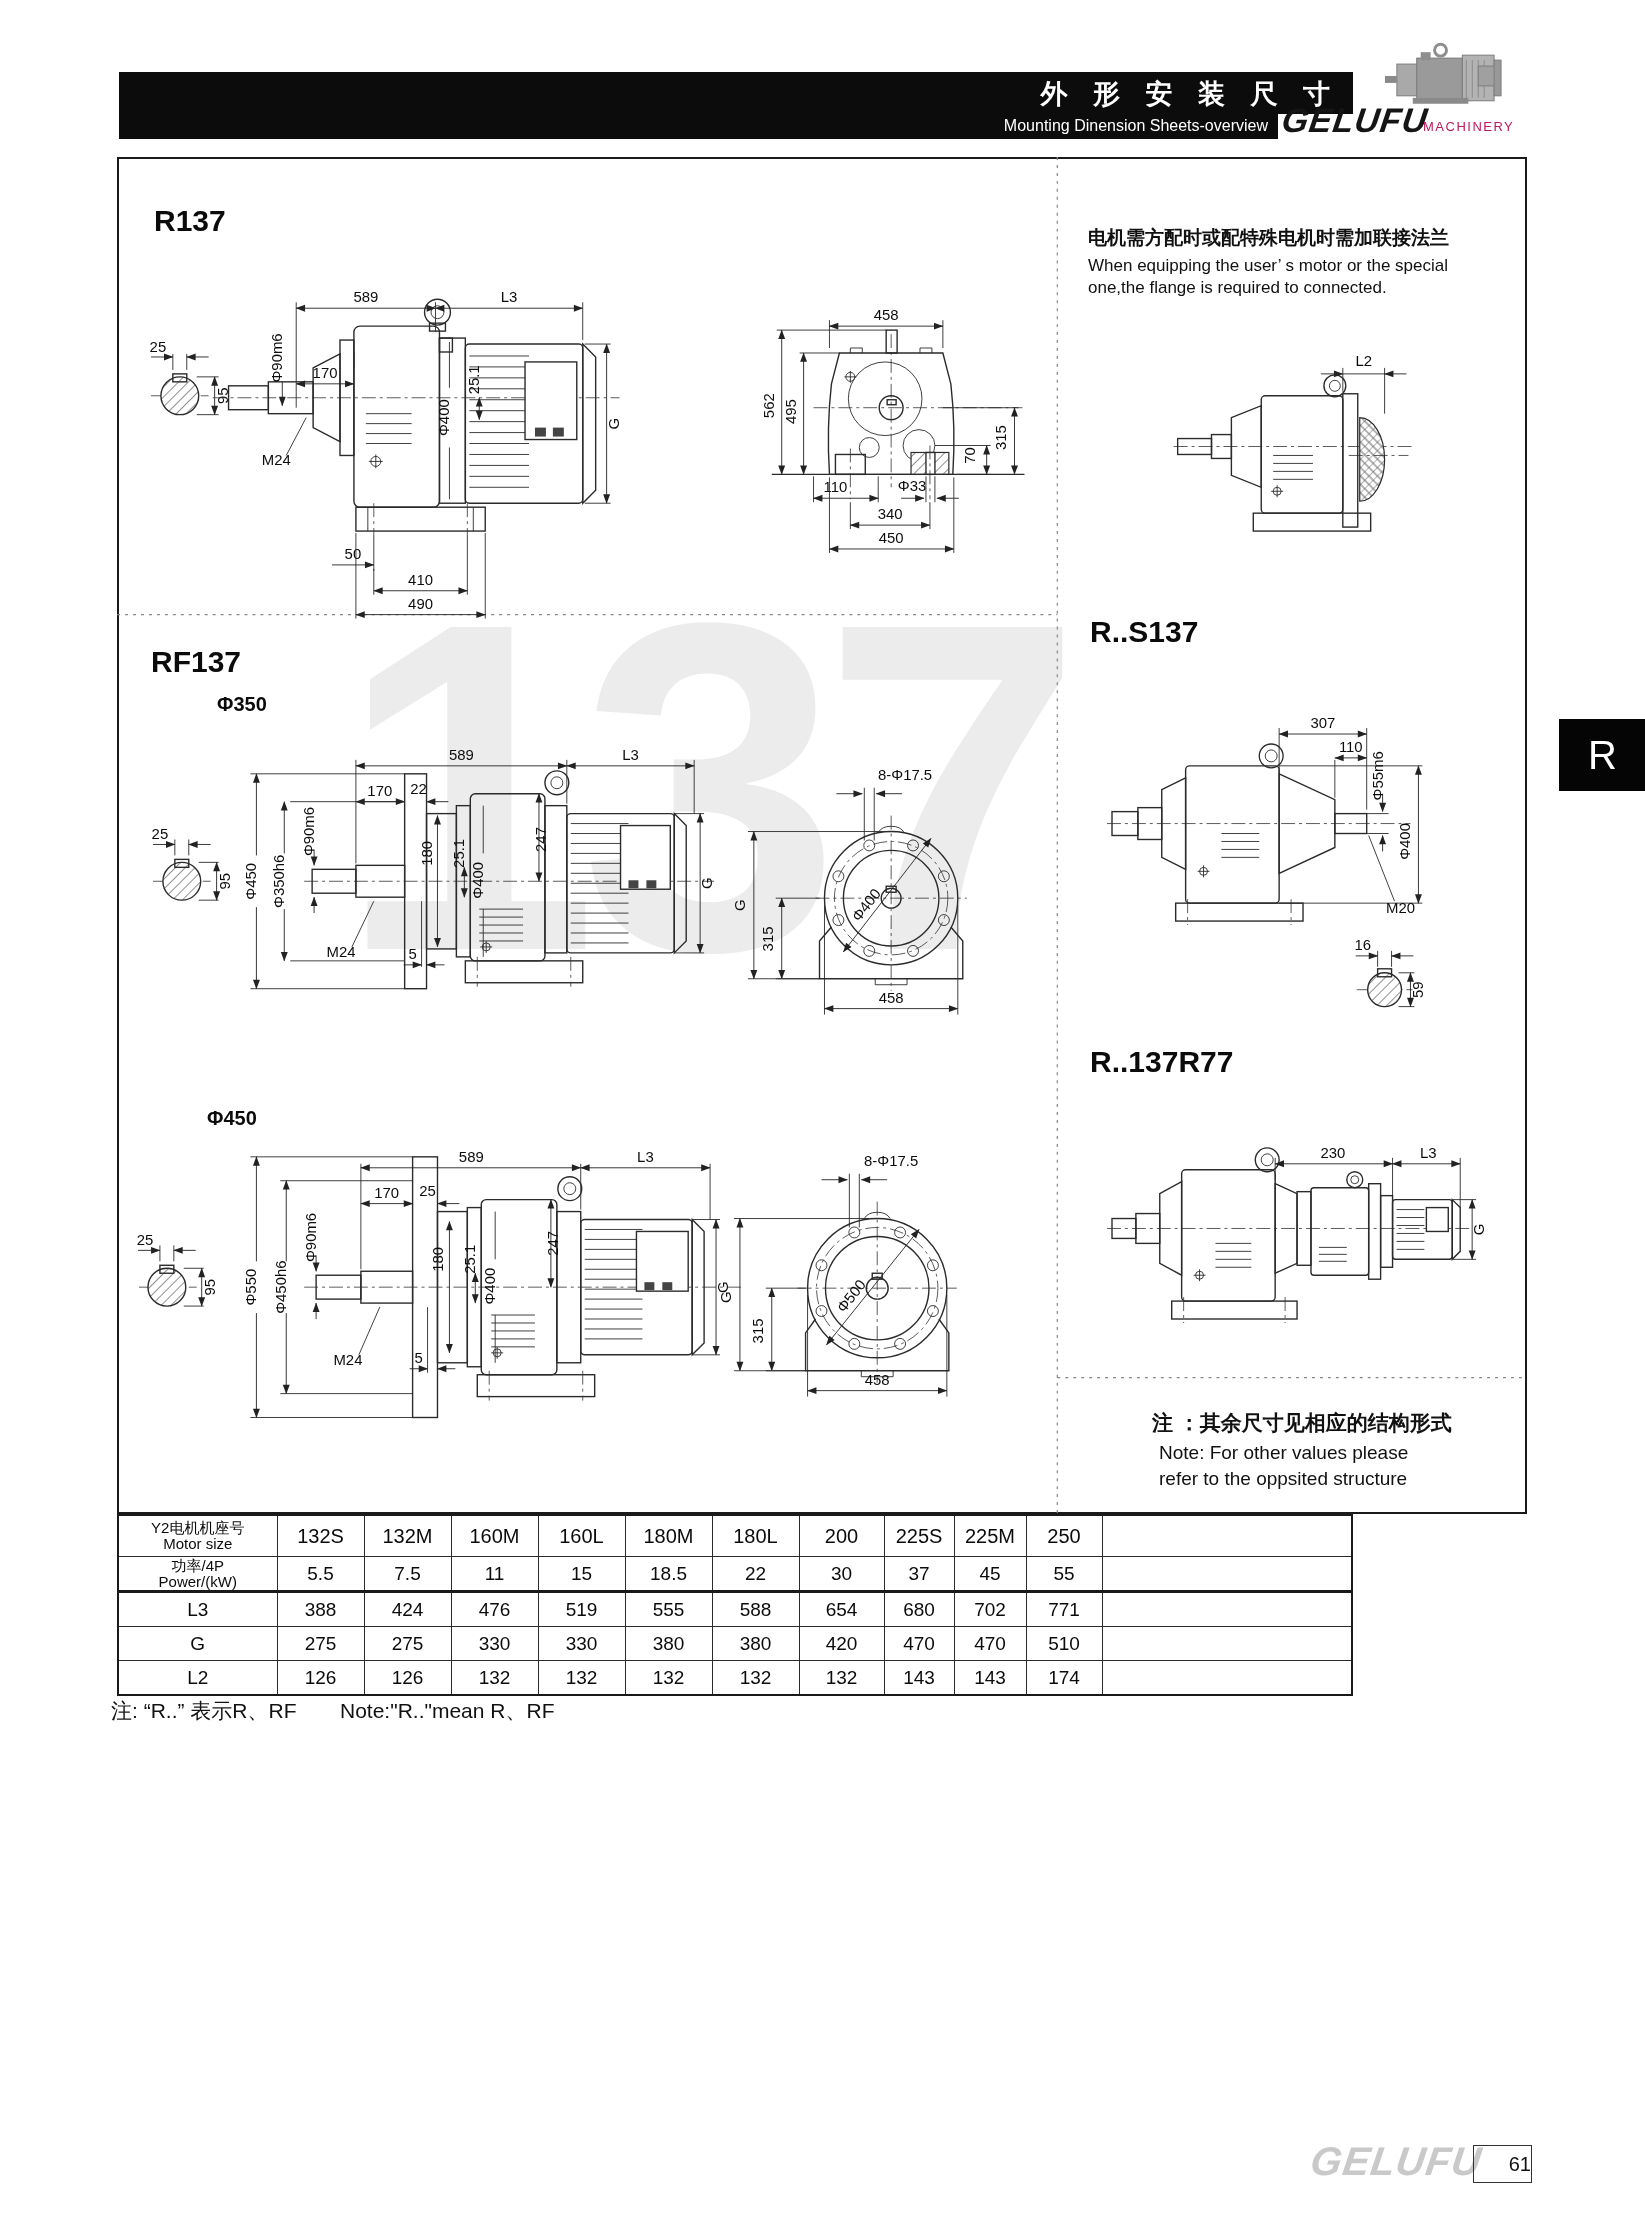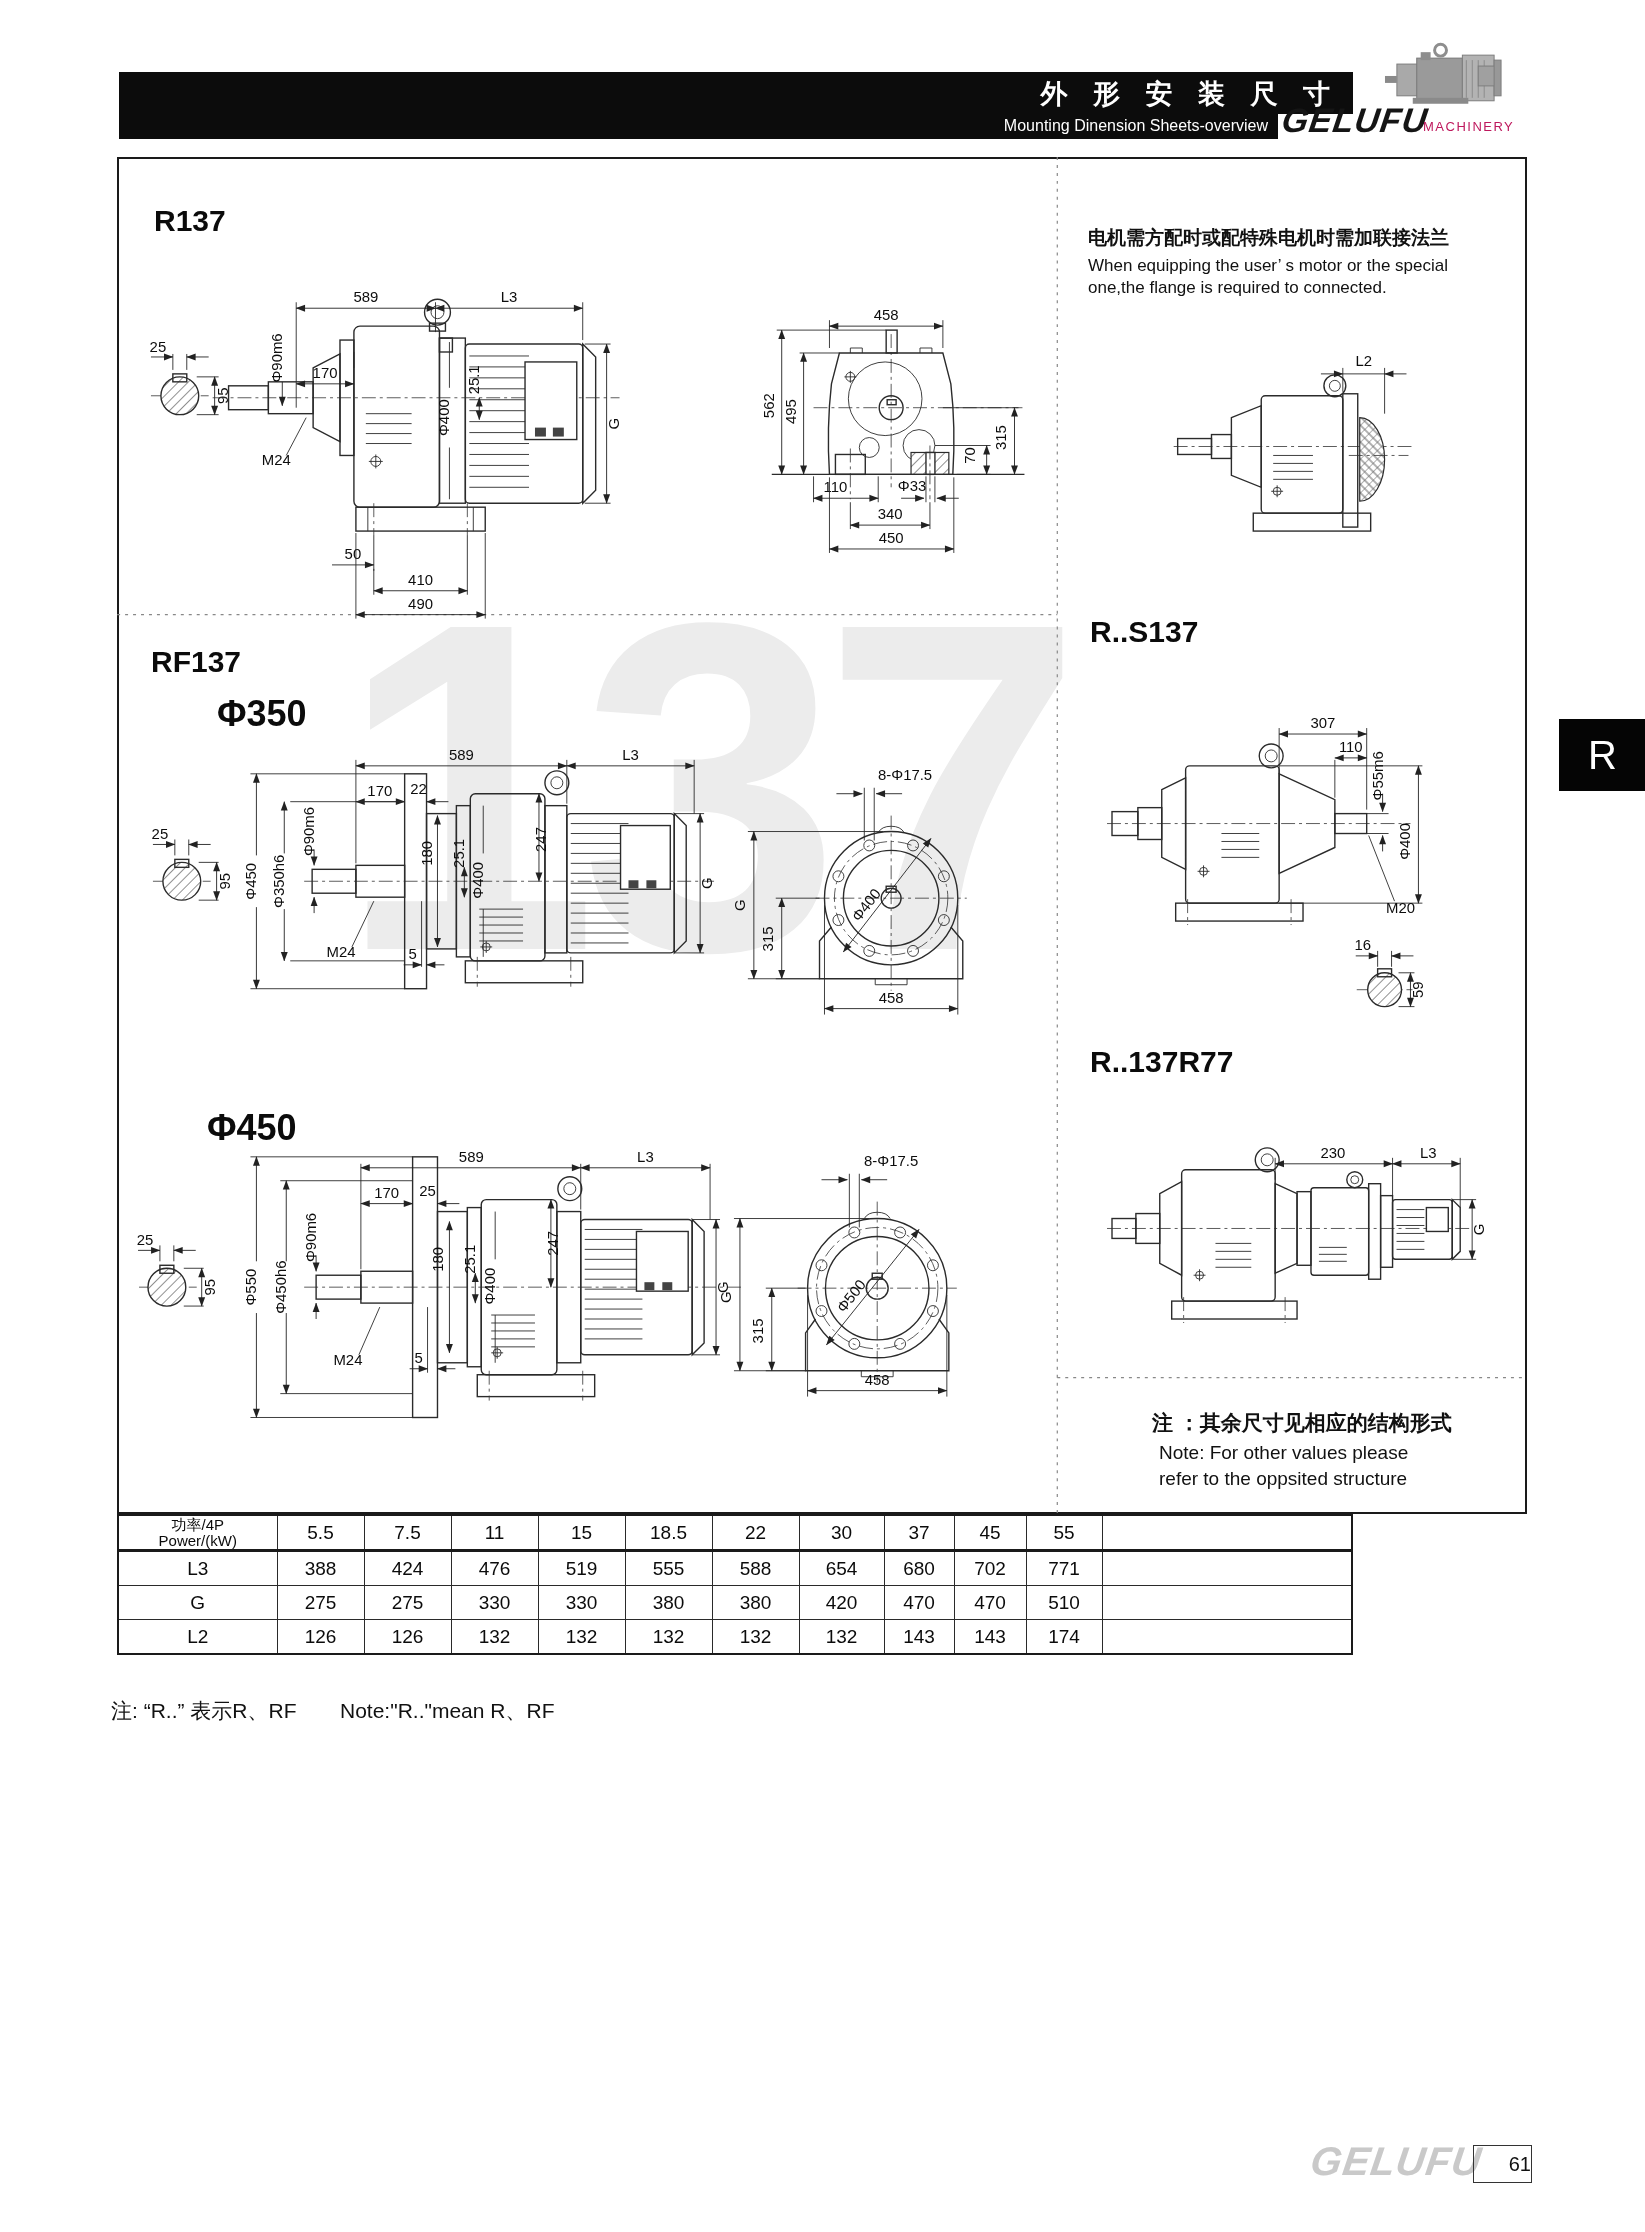--- a/index.html
+++ b/index.html
@@ -13,21 +13,21 @@
         text-align:right;font-weight:normal;font-size:16px;line-height:25px;padding-right:10px;box-sizing:border-box}
   .brand{left:1282px;top:101px;font-size:34px;font-weight:900;font-style:italic;color:#151515;
          transform:skewX(-8deg);letter-spacing:1px}
   .brandsub{left:1423px;top:119px;font-size:13px;color:#be185d;letter-spacing:1.5px}
   
   .frame{left:117px;top:157px;width:1410px;height:1357px;border:2px solid #1a1a1a;box-sizing:border-box}
   .wm{left:338px;top:468px;width:756px;font-size:468px;line-height:637px;font-weight:bold;
       color:#ececec;letter-spacing:-18px;z-index:0;user-select:none}
   svg.sheet{left:117px;top:157px;z-index:2}
   .hd{position:absolute;font-weight:bold;color:#0b0b0b;z-index:3}
-  .h30{font-size:30px}.h28{font-size:36px}
+  .h30{font-size:30px}.h28{font-size:20px}
   .note{position:absolute;z-index:3}
   .cnb{font-weight:bold;font-size:19px}
   .en{font-size:17px;line-height:21px}
   .cnb2{font-weight:bold;font-size:21px}
   .en2{font-size:19px;line-height:24px}
   
   .dim-table{position:absolute;left:117px;top:1514px;width:1236px;z-index:3;
              border-collapse:collapse;table-layout:fixed;border:2px solid #1a1a1a}
   .dim-table td{border:1.2px solid #2a2a2a;text-align:center;vertical-align:middle;
                 padding:0;height:33px;font-size:19px;color:#0b0b0b}
@@ -556,20 +556,37 @@
     <col style="width:87px">
       <col style="width:87px">
       <col style="width:87px">
       <col style="width:85px">
     <col style="width:70px">
       <col style="width:72px">
       <col style="width:76px">
       <col>
   </colgroup>
   <tbody id="dim-tbody">
+      <tr class="hrow">
+        <td class="lab">
+          <div class="s">Y2电机机座号</div>
+          <div class="s">Motor size</div>
+        </td>
+        <td class="hv">132S</td>
+        <td class="hv">132M</td>
+        <td class="hv">160M</td>
+        <td class="hv">160L</td>
+        <td class="hv">180M</td>
+        <td class="hv">180L</td>
+        <td class="hv">200</td>
+        <td class="hv">225S</td>
+        <td class="hv">225M</td>
+        <td class="hv">250</td>
+        <td class="empty"></td>
+      </tr>
       <tr class="thickb">
         <td class="lab">
           <div class="s">功率/4P</div>
           <div class="s">Power/(kW)</div>
         </td>
         <td>5.5</td>
         <td>7.5</td>
         <td>11</td>
         <td>15</td>
         <td>18.5</td>

